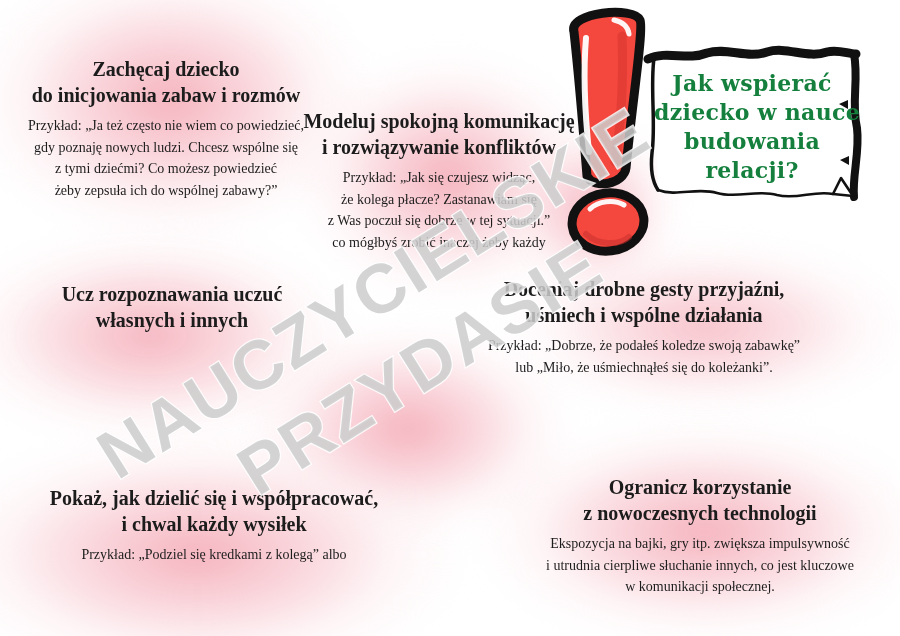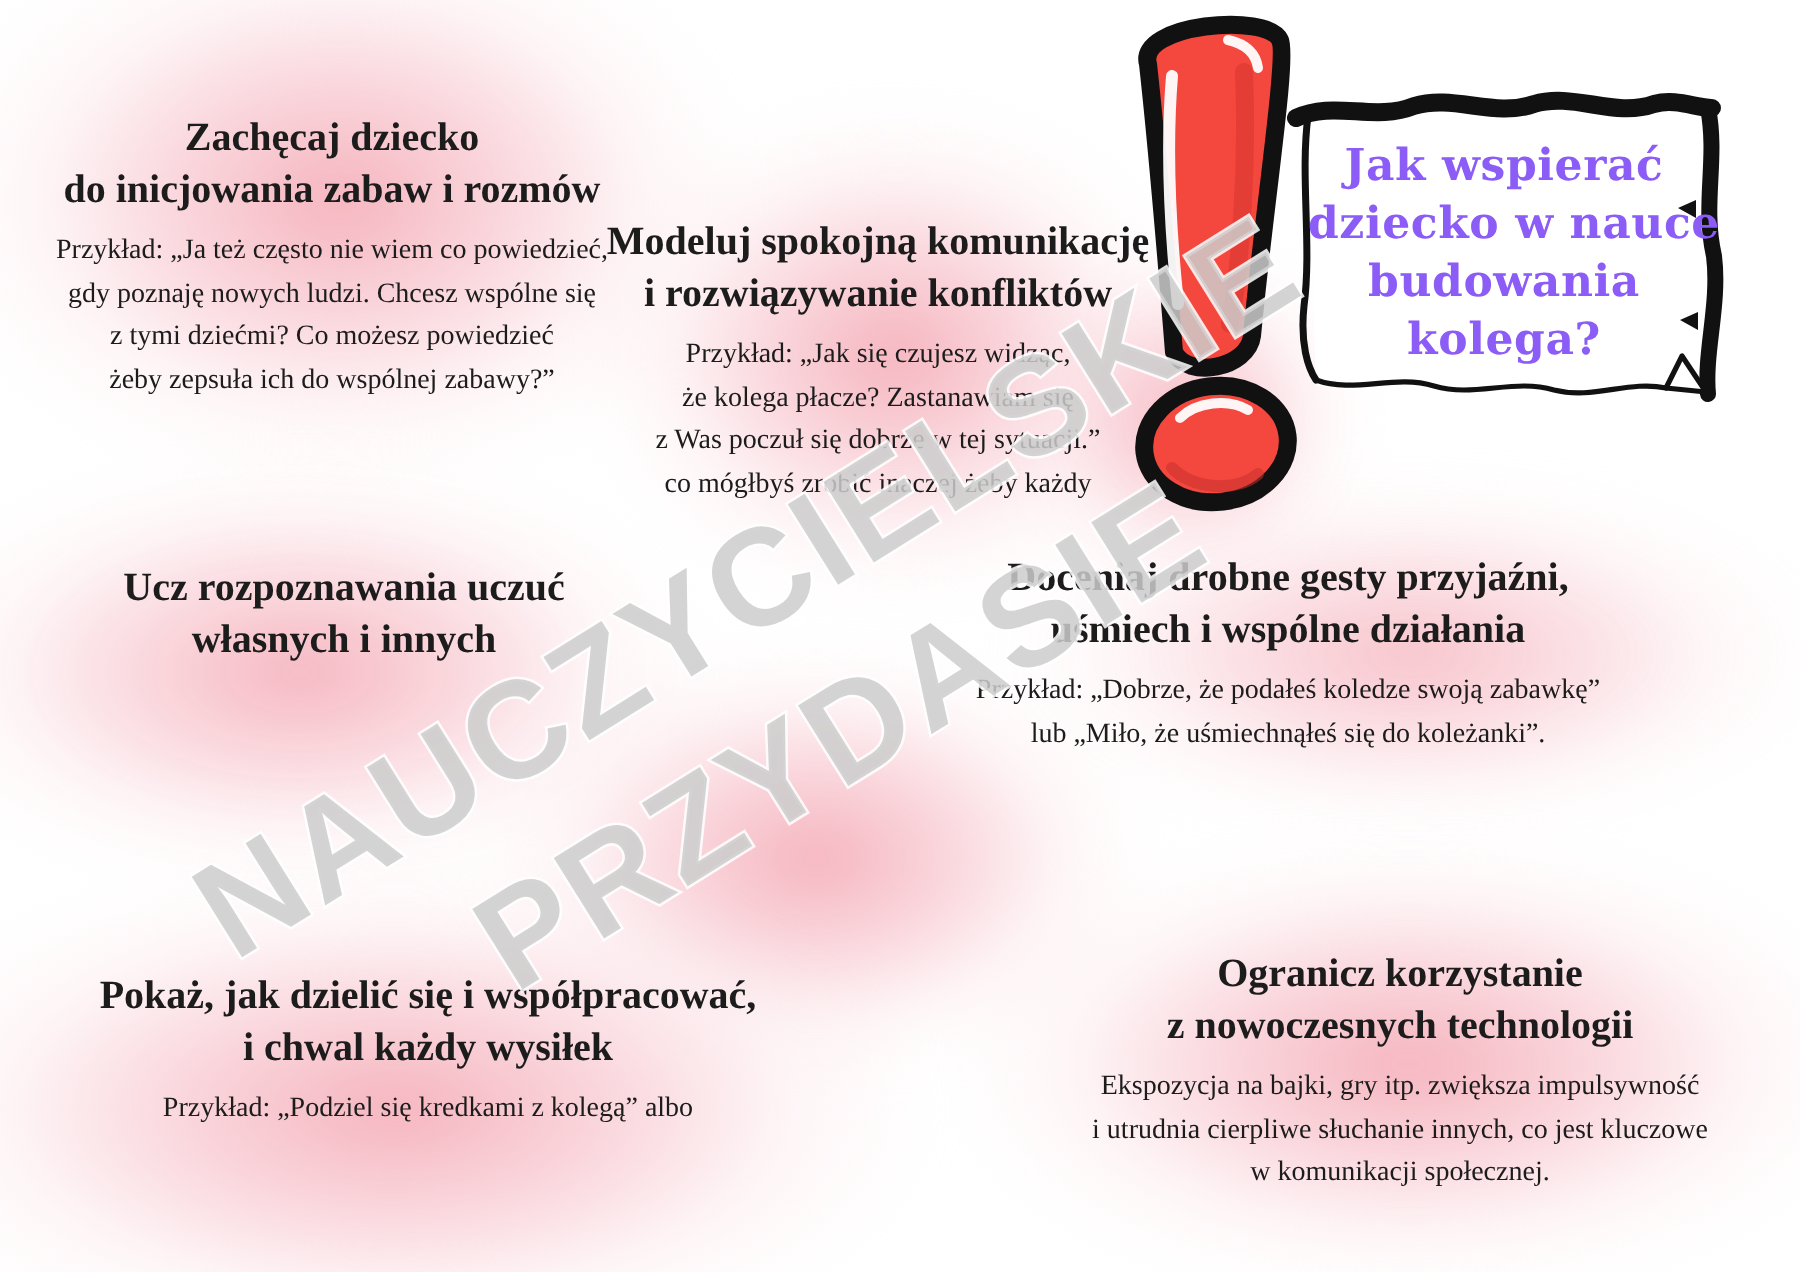--- a/index.html
+++ b/index.html
@@ -35,21 +35,21 @@
   .s4{left:282px;top:342px;width:256px;}
   .s5{left:481px;top:276px;width:326px;}
   .s6{left:48px;top:485px;width:332px;}
   .s7{left:528px;top:474px;width:344px;}
   
   .title-card{position:absolute;z-index:3;left:642px;top:38px;width:222px;height:178px;}
   .card-frame{position:absolute;left:0;top:0;width:100%;height:100%;}
   .card-text{
     position:absolute;left:12px;right:14px;top:31px;text-align:center;
     font-family:"DejaVu Serif",serif;font-weight:700;font-size:22px;
-    line-height:29px;color:#8b5cf6;letter-spacing:0.3px;
+    line-height:29px;color:#15803d;letter-spacing:0.3px;
   }
   .card-text .tl{white-space:nowrap;}
   
   .excl{position:absolute;z-index:4;left:552px;top:4px;width:116px;height:256px;}
   
   .watermark{
     position:absolute;z-index:6;left:62px;top:116px;width:670px;height:430px;
     display:flex;flex-direction:column;align-items:center;justify-content:center;
     transform:rotate(-32deg);pointer-events:none;
   }
@@ -151,21 +151,21 @@
       <path d="M206,62 l-9,4 9,5 z" fill="#111111"></path>
       <path d="M207,118 l-9,4 9,5 z" fill="#111111"></path>
       <path d="M12,20 C 8,50 14,85 10,115 C 8,134 12,146 16,152" fill="none" stroke="#111111" stroke-width="3.5" stroke-linecap="round"></path>
       <path d="M16,152 C 35,159 55,149 75,155 C 95,161 115,151 135,157 C 155,162 172,152 191,156 L 201,153" fill="none" stroke="#111111" stroke-width="2.6" stroke-linecap="round"></path>
       <path d="M191,156 L 211,158 L 199,140 Z" fill="#ffffff" stroke="#111111" stroke-width="2.6" stroke-linejoin="round"></path>
     </svg>
     <div class="card-text">
       <span class="tl">Jak wspierać</span>
       <span class="tl">dziecko w nauce</span>
       <span class="tl">budowania</span>
-      <span class="tl">kolega?</span>
+      <span class="tl">relacji?</span>
     </div>
   </div>
 
   <svg class="excl" viewBox="0 0 116 256" aria-hidden="true">
     <path d="M22,28 C 16,8 82,2 88,16 C 92,24 80,100 74,164 C 72,180 42,186 35,172 C 31,122 26,64 22,28 Z" fill="#f4473e" stroke="#111111" stroke-width="9" stroke-linejoin="round"></path>
     <path d="M70,32 C 72,82 68,130 63,158" fill="none" stroke="#d5352e" stroke-width="9" stroke-linecap="round" opacity="0.55"></path>
     <path d="M34,34 C 31,70 33,110 37,148" fill="none" stroke="#ffffff" stroke-width="6" stroke-linecap="round" opacity="0.95"></path>
     <path d="M62,16 C 71,18 76,23 77,30" fill="none" stroke="#ffffff" stroke-width="5" stroke-linecap="round" opacity="0.95"></path>
     <ellipse cx="56" cy="218" rx="36" ry="29" transform="rotate(-7 56 218)" fill="#f4473e" stroke="#111111" stroke-width="9"></ellipse>
     <path d="M34,230 C 45,241 67,242 77,233" fill="none" stroke="#c9302b" stroke-width="6" stroke-linecap="round" opacity="0.55"></path>

